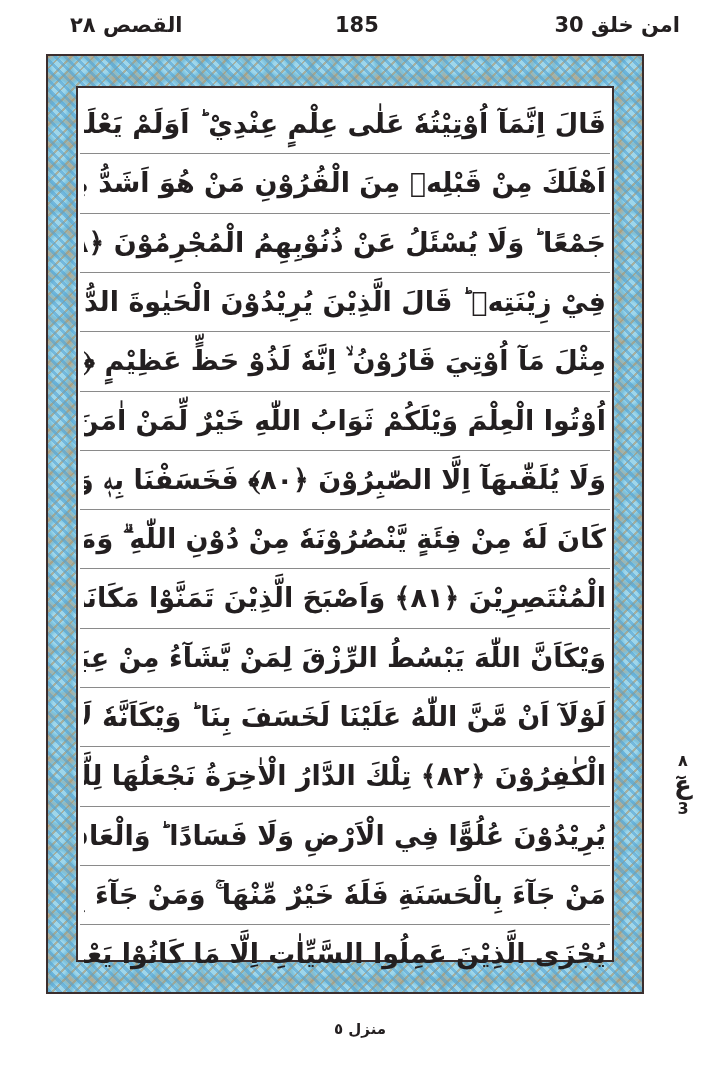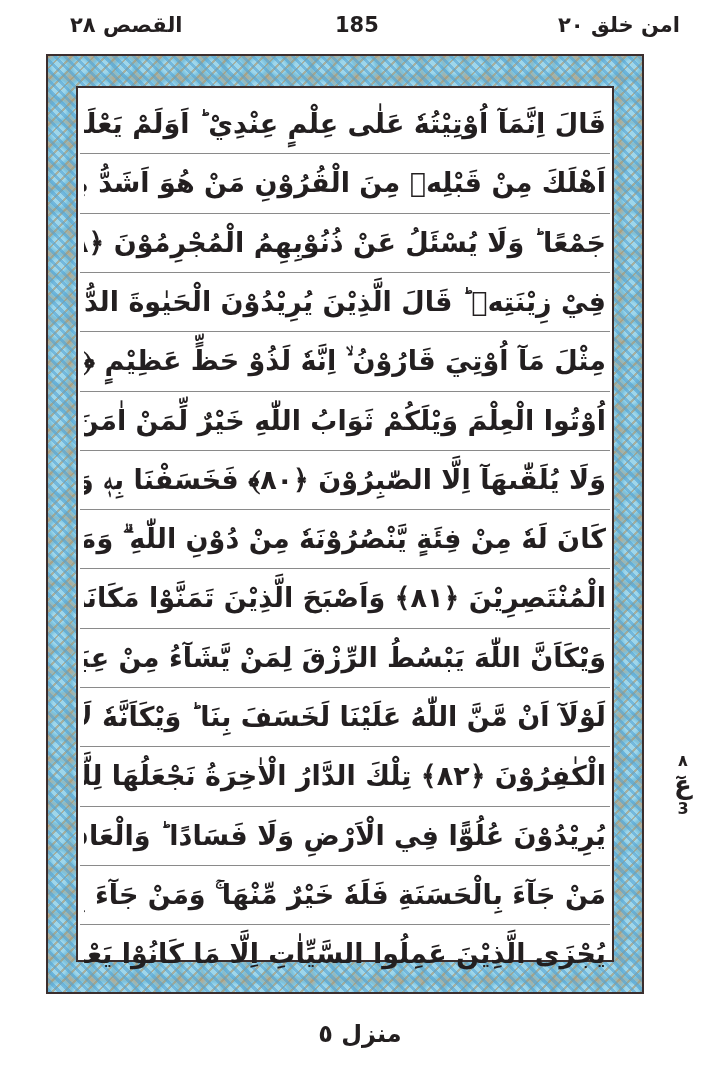--- a/index.html
+++ b/index.html
@@ -33,28 +33,28 @@
     line-height: 56px; white-space: nowrap; overflow: hidden; color: #231f20;
   }
   .rule { position: absolute; left: 80px; width: 530px; height: 1px; background: #8a8a8a; }
   .margin-mark {
     position: absolute; left: 666px; top: 752px; width: 34px; direction: rtl;
     font-size: 26px; font-weight: bold; text-align: center; line-height: 30px; color: #231f20;
   }
   .margin-mark .sub { font-size: 16px; display: block; line-height: 18px; }
   .footer {
     position: absolute; top: 1020px; left: 0; width: 720px; text-align: center;
-    font-size: 24px; font-weight: bold; direction: rtl; color: #231f20;
+    font-size: 15px; font-weight: bold; direction: rtl; color: #231f20;
   }
 </style>
 </head>
 <body>
 
 <div class="header">
-  <span class="hdr-juz">امن خلق ٢٠</span>
+  <span class="hdr-juz">امن خلق 30</span>
   <span class="hdr-page">185</span>
   <span class="hdr-surah">القصص ٢٨</span>
 </div>
 
 <div class="frame-outer"></div>
 <div class="frame-inner"></div>
 
 <div id="lines-container">
     <div class="line" style="top: 96px;">قَالَ اِنَّمَآ اُوْتِيْتُهٗ عَلٰى عِلْمٍ عِنْدِيْ ؕ اَوَلَمْ يَعْلَمْ اَنَّ اللّٰهَ قَدْ</div>
     <div class="rule" style="top: 153.3px;"></div>

